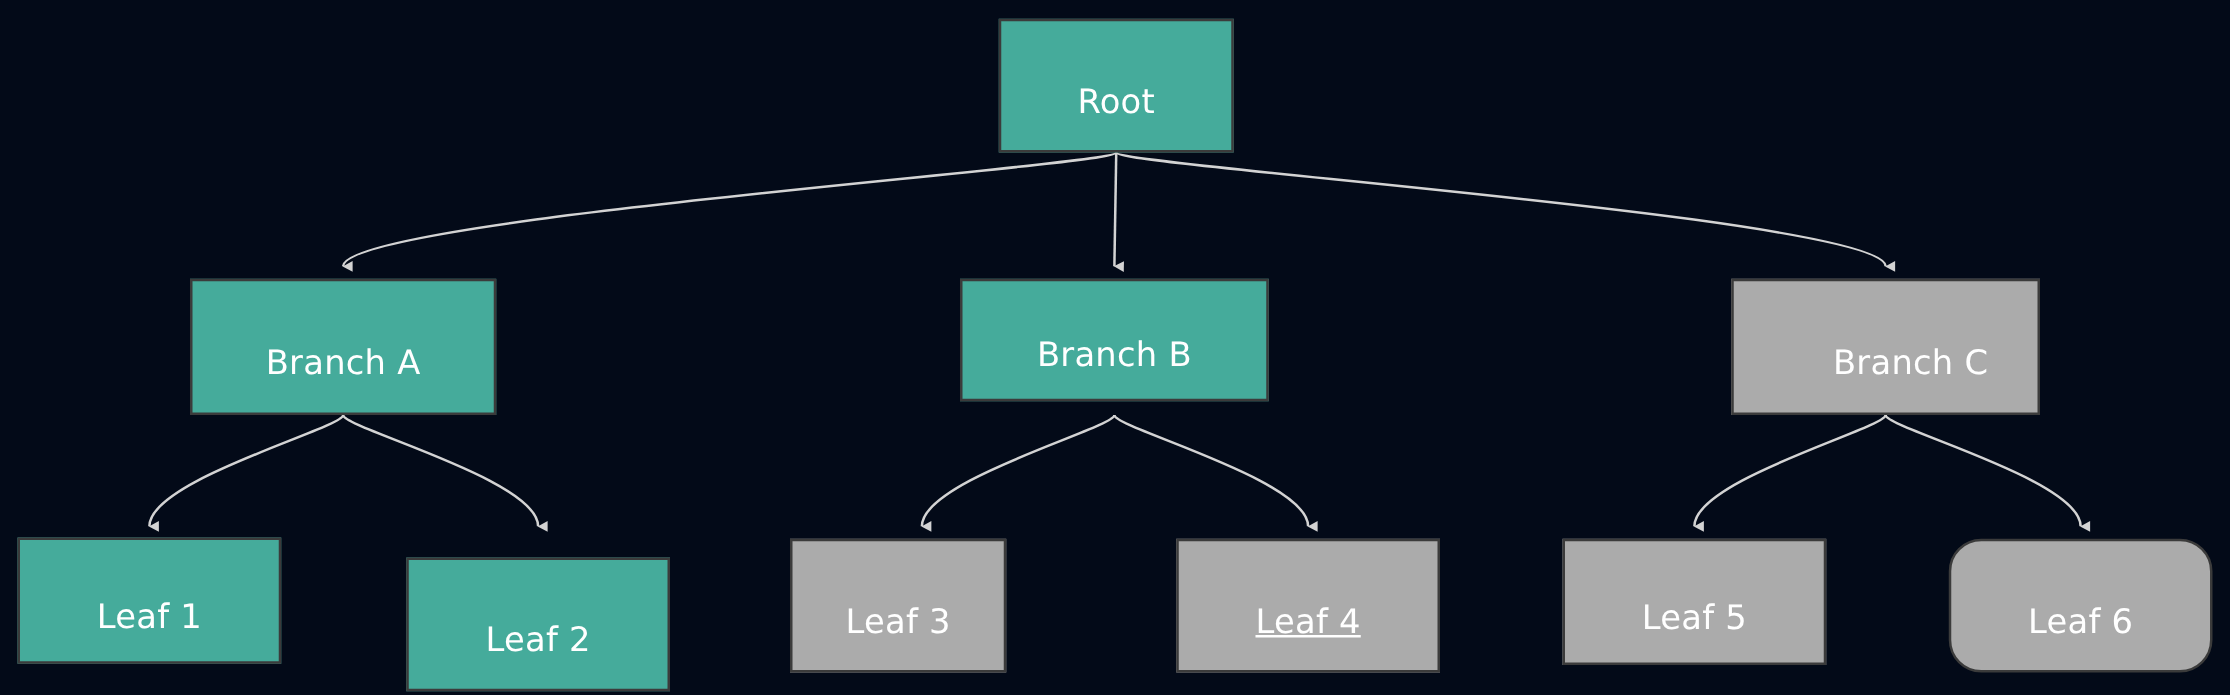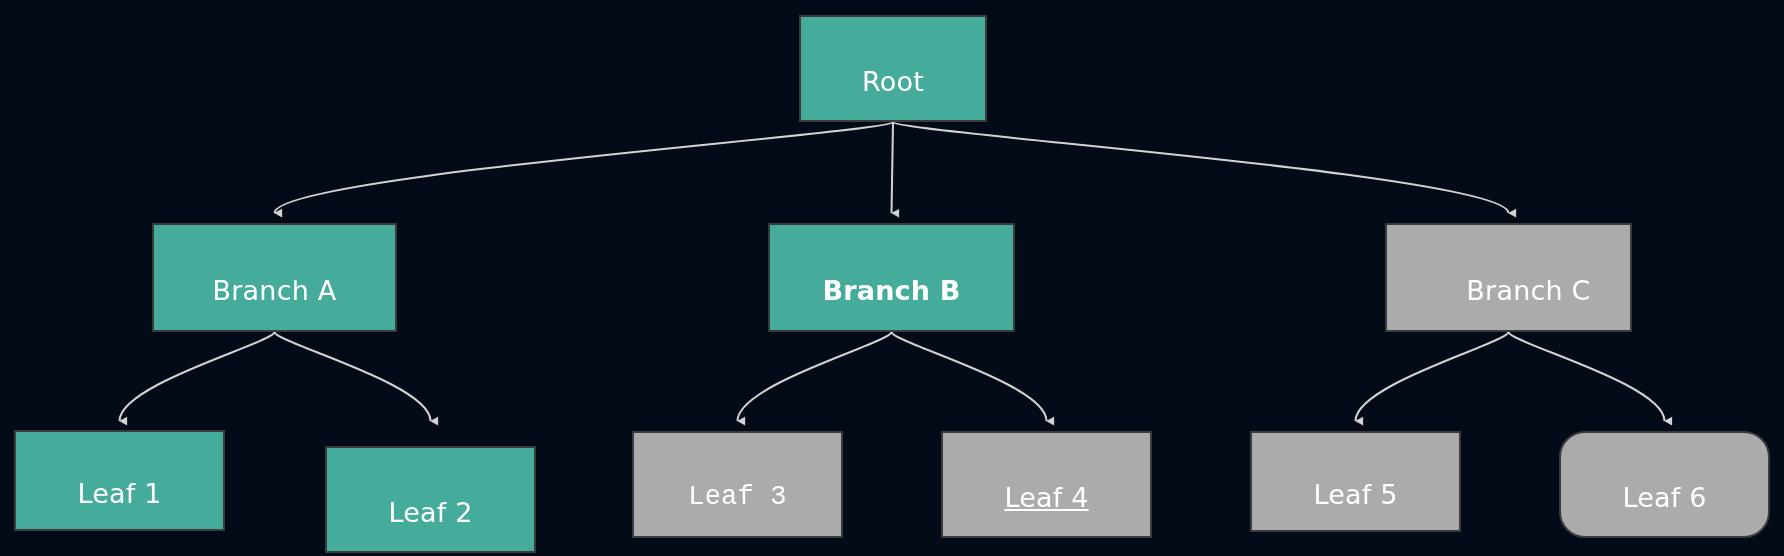--- a/index.html
+++ b/index.html
@@ -68,33 +68,33 @@
       </g>
   </svg>
 
   <div id="node-layer">
       <div class="node teal" style="left: 799px; top: 15px; width: 188px; height: 107px;">
         <span class="node-label">Root</span>
       </div>
       <div class="node teal" style="left: 152px; top: 223px; width: 245px; height: 109px;">
         <span class="node-label">Branch A</span>
       </div>
-      <div class="node teal" style="left: 768px; top: 223px; width: 247px; height: 109px; font-weight: bold;">
+      <div class="node teal" style="left: 768px; top: 223px; width: 247px; height: 98px;">
         <span class="node-label">Branch B</span>
       </div>
       <div class="node gray" style="left: 1385px; top: 223px; width: 247px; height: 109px; padding-left: 40px;">
         <span class="node-label">Branch C</span>
       </div>
       <div class="node teal" style="left: 14px; top: 430px; width: 211px; height: 101px;">
         <span class="node-label">Leaf 1</span>
       </div>
       <div class="node teal" style="left: 325px; top: 446px; width: 211px; height: 107px;">
         <span class="node-label">Leaf 2</span>
       </div>
-      <div class="node gray" style="left: 632px; top: 431px; width: 211px; height: 107px; font-family: Liberation Mono, monospace;">
+      <div class="node gray" style="left: 632px; top: 431px; width: 173px; height: 107px;">
         <span class="node-label">Leaf 3</span>
       </div>
       <div class="node gray" style="left: 941px; top: 431px; width: 211px; height: 107px; text-decoration: underline;">
         <span class="node-label">Leaf 4</span>
       </div>
       <div class="node gray" style="left: 1250px; top: 431px; width: 211px; height: 101px;">
         <span class="node-label">Leaf 5</span>
       </div>
       <div class="node gray" style="left: 1559px; top: 431px; width: 211px; height: 107px; border-radius: 26px;">
         <span class="node-label">Leaf 6</span>

